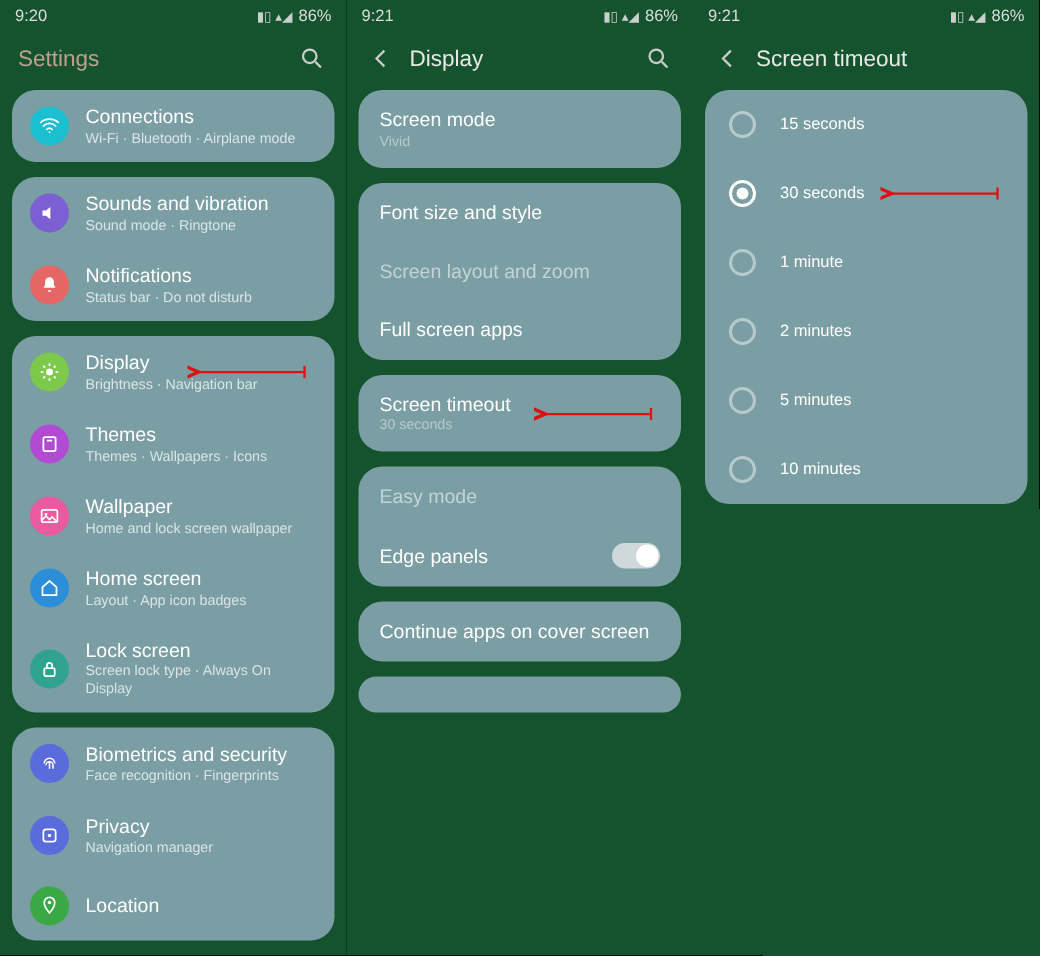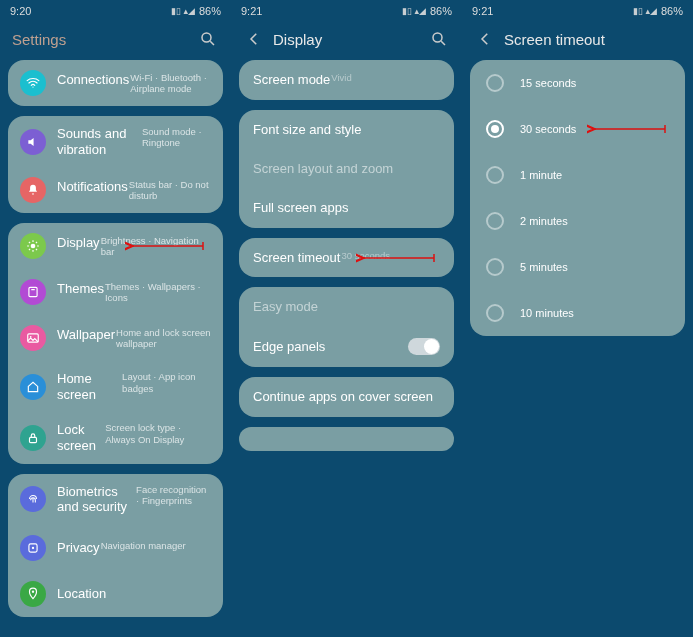--- a/index.html
+++ b/index.html
@@ -1,33 +1,33 @@
 <!DOCTYPE html>
 <html><head>
   <meta charset="utf-8">
   <style>
     * { margin: 0; padding: 0; box-sizing: border-box; }
     html, body { background: #000; font-family: -apple-system, sans-serif; color: #fff; }
     .viewport { display: flex; width: 693px; height: 637px; background: #000; overflow: hidden; }
-    .screen { width: 231px; background: #0c4a6e; display: flex; flex-direction: column; position: relative; }
+    .screen { width: 231px; background: #14532d; display: flex; flex-direction: column; position: relative; }
     .statusbar { display: flex; justify-content: space-between; align-items: center; padding: 4px 10px 2px; font-size: 11px; color: #ddd; height: 20px; }
     .status-right { display: flex; align-items: center; gap: 4px; }
     .signal-icon { font-size: 9px; opacity: 0.9; }
     .appbar { display: flex; align-items: center; padding: 8px 12px 10px; height: 40px; }
     .appbar-title { font-size: 15px; color: #bfa090; flex: 1; }
     .appbar-title-white { font-size: 15px; color: #e8e8e8; flex: 1; }
     .back-btn, .search-btn { width: 22px; height: 22px; display: flex; align-items: center; justify-content: center; color: #ccc; }
     .back-btn { margin-right: 8px; }
     .search-btn { margin-left: auto; }
     .content { flex: 1; overflow-y: hidden; padding: 0 8px; }
     .card { background: #7a9ea3; border-radius: 16px; margin-bottom: 10px; overflow: hidden; }
     .row { display: flex; align-items: center; padding: 10px 12px; gap: 11px; position: relative; }
     .icon-circle { width: 26px; height: 26px; border-radius: 50%; display: flex; align-items: center; justify-content: center; flex-shrink: 0; }
     .icon-circle svg { width: 14px; height: 14px; fill: #fff; }
-    .row-text { display: flex; flex-direction: row; gap: 1px; flex: 1; min-width: 0; }
+    .row-text { display: flex; flex-direction: column; gap: 1px; flex: 1; min-width: 0; }
     .row-title { font-size: 13px; color: #fff; font-weight: 400; line-height: 1.2; }
     .row-sub { font-size: 9.5px; color: rgba(255,255,255,0.72); line-height: 1.2; }
     .row-title-dim { font-size: 13px; color: rgba(255,255,255,0.55); }
     .row-sub-dim { font-size: 9.5px; color: rgba(255,255,255,0.45); }
     .toggle { width: 32px; height: 17px; border-radius: 10px; background: #cfd8dc; position: relative; flex-shrink: 0; }
     .toggle::after { content: ''; position: absolute; top: 1px; width: 15px; height: 15px; border-radius: 50%; background: #fff; }
     .toggle.on::after { right: 1px; }
     .row-plain { padding: 12px 14px; }
     .row-plain .row-title { font-size: 13px; }
     .radio-row { display: flex; align-items: center; padding: 14px 16px; gap: 16px; }

